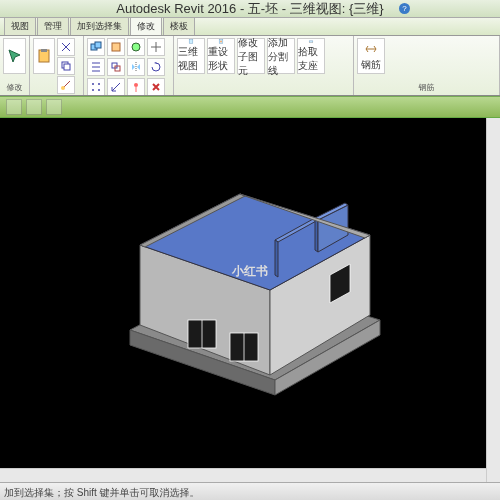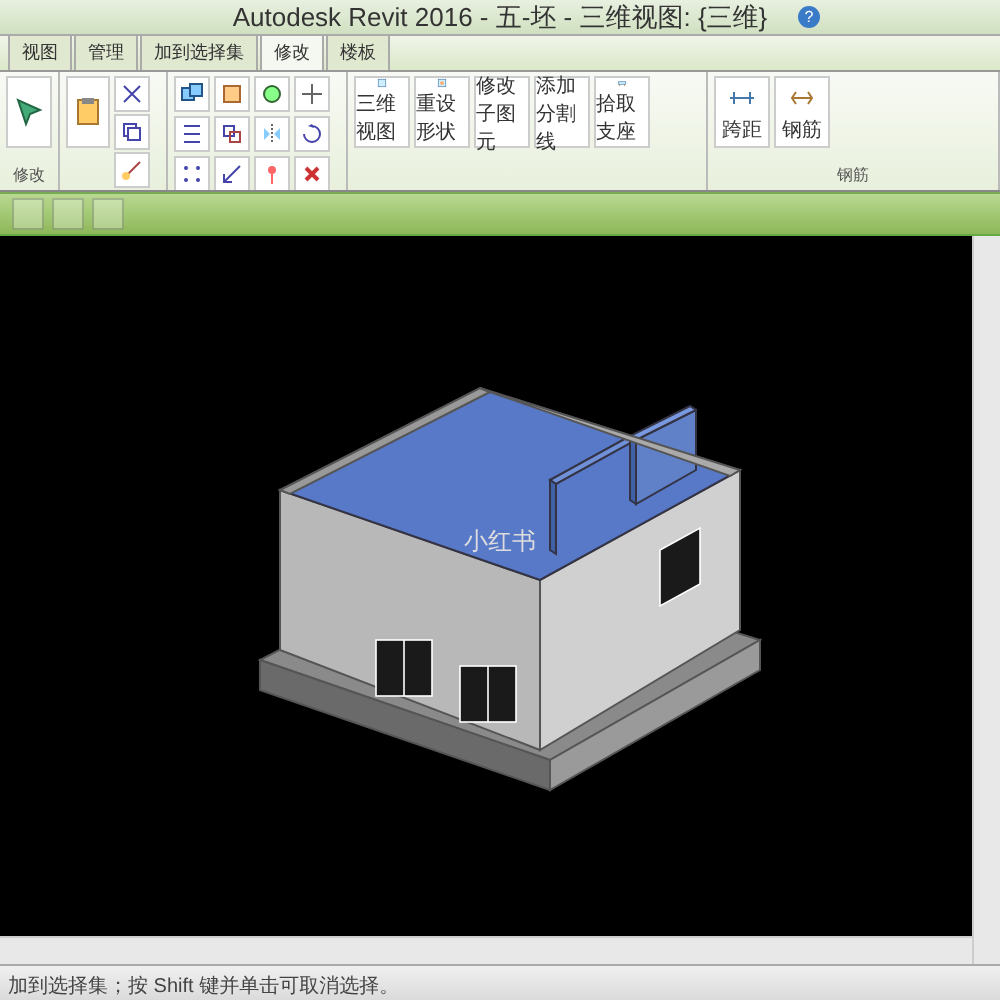--- a/index.html
+++ b/index.html
@@ -16,21 +16,21 @@
 .tool svg{width:12px;height:12px}
 .bigtool{width:28px;height:36px;background:#fff;border:1px solid #ccc;display:flex;flex-direction:column;align-items:center;justify-content:center;cursor:pointer;font-size:7px;color:#333;gap:1px}
 .bigtool svg{width:16px;height:16px}
 .panel-label{font-size:8px;color:#555;text-align:center;padding-top:1px}
 .greenbar{height:22px;background:linear-gradient(#b8d890,#8db858);border-top:1px solid #7a5;border-bottom:1px solid #6a4;display:flex;align-items:center;padding:0 6px;gap:4px}
 .gbtn{width:16px;height:16px;background:rgba(255,255,255,.3);border:1px solid rgba(0,0,0,.2);cursor:pointer}
 .searchbox{position:absolute;right:4px;top:2px;width:80px;height:13px;background:#fff;border:1px solid #aaa;font-size:8px;padding:0 2px;color:#999}
 .helpicon{position:absolute;right:90px;top:3px;width:11px;height:11px;border-radius:50%;background:#3a7bc8;color:#fff;font-size:8px;display:flex;align-items:center;justify-content:center}
 .viewport{height:364px;background:#000;position:relative;overflow:hidden}
 .model{position:absolute;left:50%;top:50%;transform:translate(-50%,-50%)}
-.watermark{position:absolute;left:50%;top:42%;transform:translate(-50%,-50%);color:#ddd;font-size:12px;font-weight:normal;z-index:10}
+.watermark{position:absolute;left:50%;top:42%;transform:translate(-50%,-50%);color:#ddd;font-size:12px;font-weight:bold;z-index:10}
 .scrollbar-v{position:absolute;right:0;top:0;width:14px;height:100%;background:#e8e8e8;border-left:1px solid #ccc}
 .scrollbar-h{position:absolute;left:0;bottom:0;right:14px;height:14px;background:#e8e8e8;border-top:1px solid #ccc}
 .statusbar{height:20px;background:linear-gradient(#f0f0f0,#d8d8d8);border-top:1px solid #aaa;display:flex;align-items:center;padding:0 4px;font-size:9px;color:#444}
 </style>
 </head>
 <body>
 
 <div class="titlebar">
   <span class="helpicon">?</span>
   <span class="title">Autodesk Revit 2016 -     五-坯 - 三维视图: {三维}</span>
@@ -195,26 +195,20 @@
           </svg>
           <span>拾取支座</span>
         </div>
     </div>
 
   </div>
   <div class="panel" style="flex:1">
     <div class="panel-tools">
       <div class="bigtool">
           <svg viewBox="0 0 16 16">
-            <path d="M2 8h12M4 5v6M12 5v6" stroke="#47a"></path>
-          </svg>
-          <span>跨距</span>
-        </div>
-      <div class="bigtool">
-          <svg viewBox="0 0 16 16">
             <path d="M3 8h10M5 5l-2 3 2 3M11 5l2 3-2 3" stroke="#a73" fill="none"></path>
           </svg>
           <span>钢筋</span>
         </div>
     </div>
     <div class="panel-label">钢筋</div>
   </div>
 </div>
 
 <div class="greenbar">

